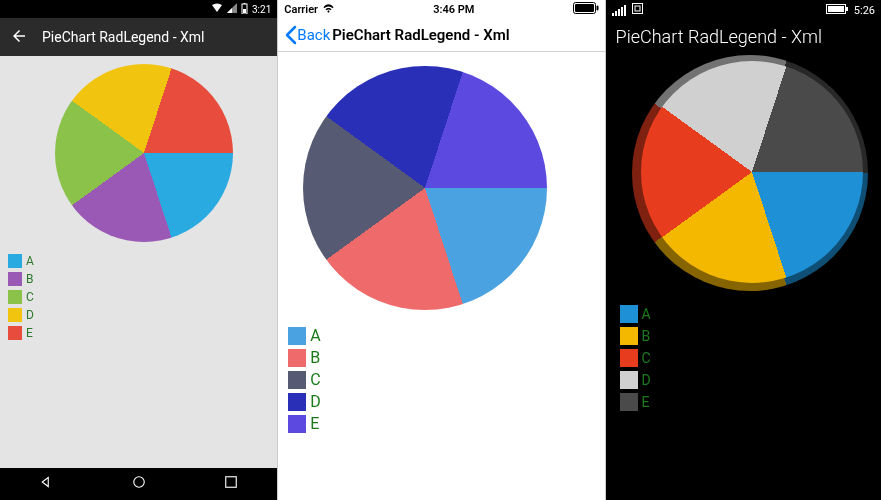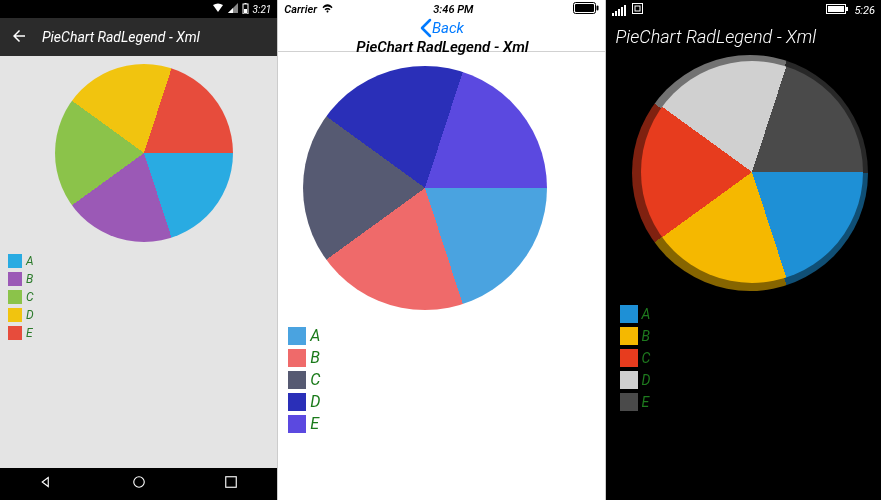--- a/index.html
+++ b/index.html
@@ -1,31 +1,31 @@
 <!DOCTYPE html>
 <html><head>
 <meta charset="utf-8">
 <style>
   * { box-sizing: border-box; margin: 0; padding: 0; }
   html, body { width: 881px; height: 500px; font-family: -apple-system, Roboto, "Segoe UI", sans-serif; }
-  .container { display: flex; width: 881px; height: 500px; font-style: italic; }
+  .container { display: flex; width: 881px; height: 500px; }
   .panel { position: relative; overflow: hidden; }
 
   
   .android { width: 294px; background: #e4e4e4; display: flex; flex-direction: column; }
   .android .statusbar { height: 18px; background: #000; color: #fff; display: flex; align-items: center; justify-content: flex-end; font-size: 10px; padding: 0 6px; gap: 4px; }
   .android .actionbar { height: 38px; background: #2b2b2b; color: #fff; display: flex; align-items: center; padding: 0 10px; font-size: 14px; gap: 14px; }
   .android .content { flex: 1; position: relative; }
   .android .navbar { height: 32px; background: #000; display: flex; align-items: center; justify-content: space-around; }
   .android .navbar svg { stroke: #fff; fill: none; }
 
   
   .ios { width: 348px; background: #fff; display: flex; flex-direction: column; border-left: 1px solid #ccc; border-right: 1px solid #ccc; }
   .ios .statusbar { height: 18px; display: flex; align-items: center; justify-content: space-between; font-size: 11px; font-weight: 600; padding: 0 6px; }
-  .ios .navhdr { height: 34px; display: flex; align-items: center; padding: 0 6px; border-bottom: 1px solid #d1d1d1; font-size: 15px; flex-direction: column; }
+  .ios .navhdr { height: 34px; display: flex; align-items: center; padding: 0 6px; border-bottom: 1px solid #d1d1d1; font-size: 15px; }
   .ios .navhdr .back { color: #007aff; display: flex; align-items: center; font-size: 15px; }
   .ios .navhdr .title { font-weight: 600; margin-left: 2px; }
   .ios .content { flex: 1; position: relative; }
 
   
   .win { width: 292px; background: #000; color: #fff; display: flex; flex-direction: column; }
   .win .statusbar { height: 20px; display: flex; align-items: center; justify-content: space-between; font-size: 11px; padding: 0 6px; }
   .win .titlebar { padding: 6px 10px 4px; font-size: 18px; font-weight: 300; }
   .win .content { flex: 1; position: relative; }
 

